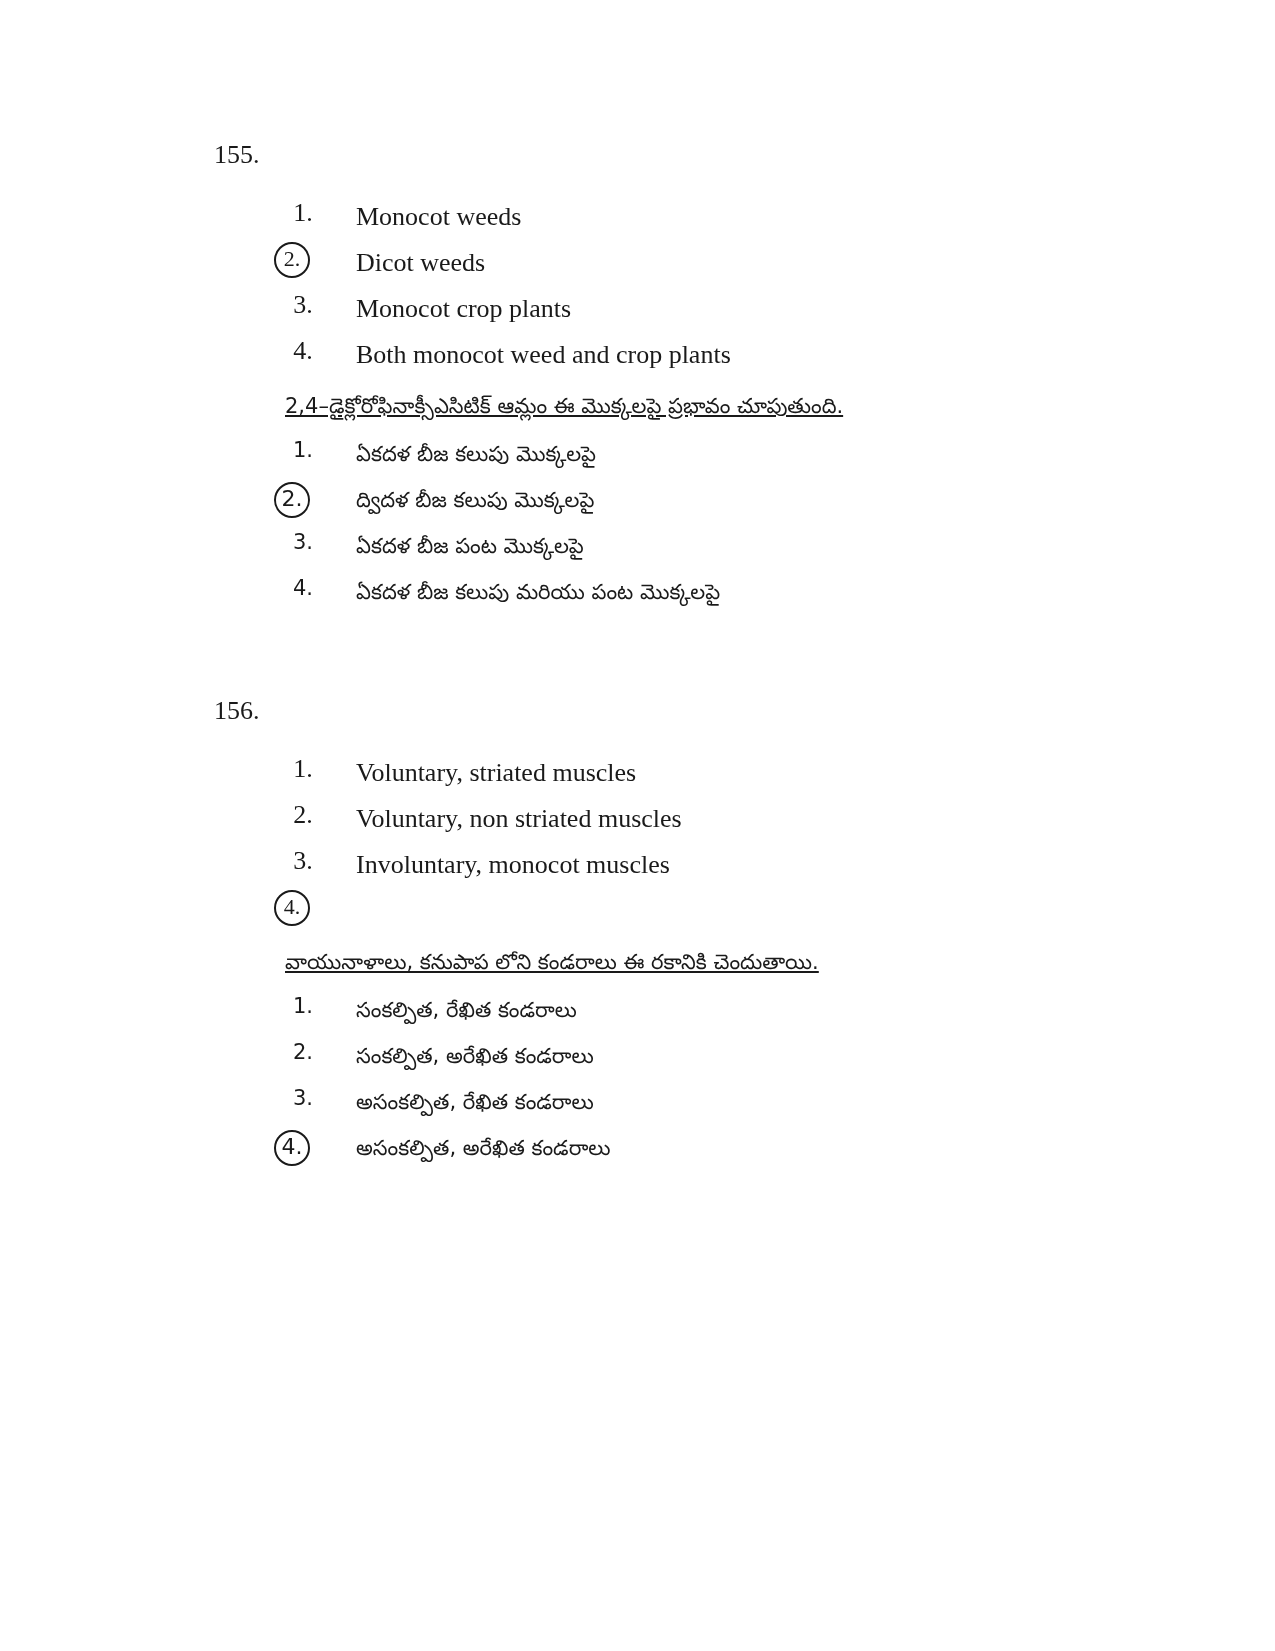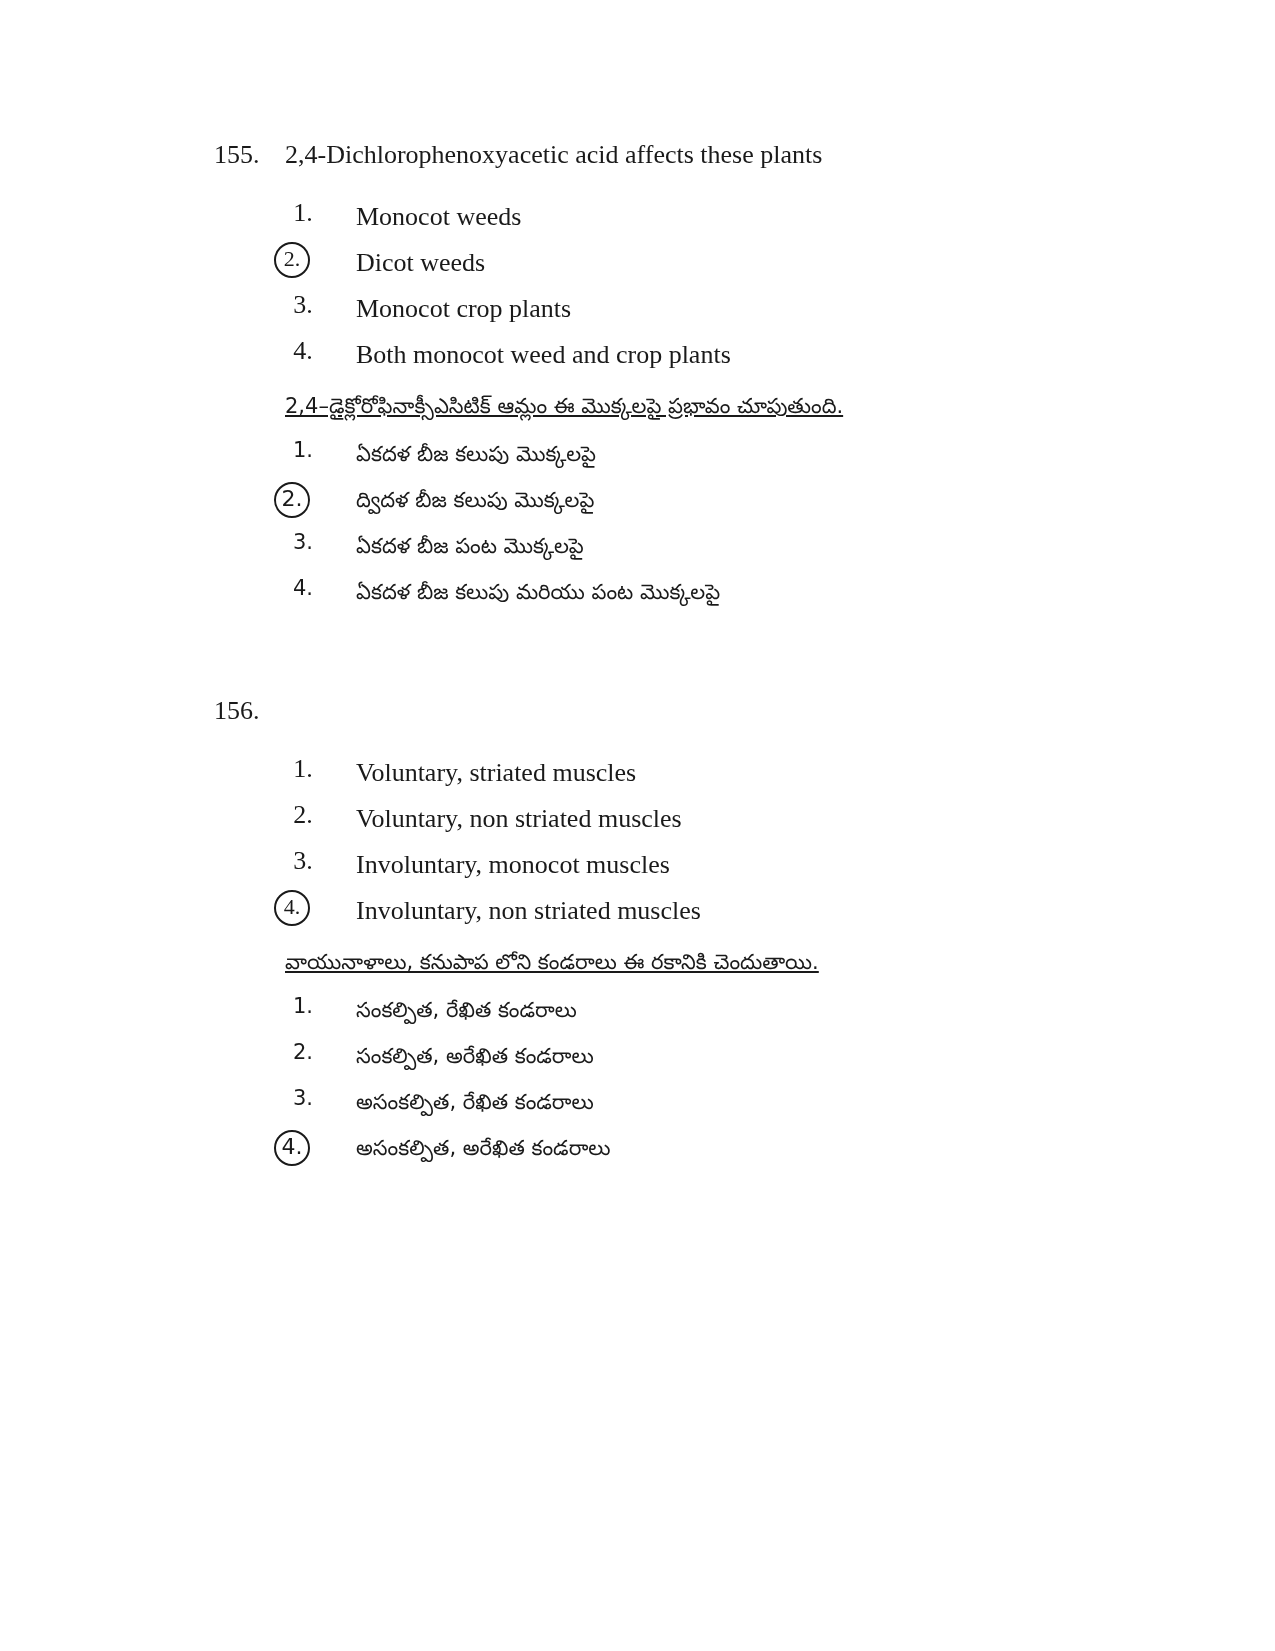--- a/index.html
+++ b/index.html
@@ -19,21 +19,20 @@
     .spacer-md { height: 18px; }
   </style>
 </head>
 <body>
 
 <div class="page">
 
   <div class="question" style="top:140px;">
     <div class="stem">
       <span class="qnum">155.</span>
-      <span class="qtext">2,4-Dichlorophenoxyacetic acid affects these plants</span>
     </div>
     <div class="spacer-md"></div>
     <div class="opt">
       <span class="num">1.</span>
       <span class="txt">Monocot weeds</span>
     </div>
     <div class="opt">
       <span class="num circled">2.</span>
       <span class="txt">Dicot weeds</span>
     </div>
@@ -77,21 +76,20 @@
     <div class="opt">
       <span class="num">2.</span>
       <span class="txt">Voluntary, non striated muscles</span>
     </div>
     <div class="opt">
       <span class="num">3.</span>
       <span class="txt">Involuntary, monocot muscles</span>
     </div>
     <div class="opt">
       <span class="num circled">4.</span>
-      <span class="txt">Involuntary, non striated muscles</span>
     </div>
     <div class="spacer-sm"></div>
     <div class="te te-stem">వాయునాళాలు, కనుపాప లోని కండరాలు ఈ రకానికి చెందుతాయి.</div>
     <div class="opt te">
       <span class="num">1.</span>
       <span class="txt">సంకల్పిత, రేఖిత కండరాలు</span>
     </div>
     <div class="opt te">
       <span class="num">2.</span>
       <span class="txt">సంకల్పిత, అరేఖిత కండరాలు</span>

